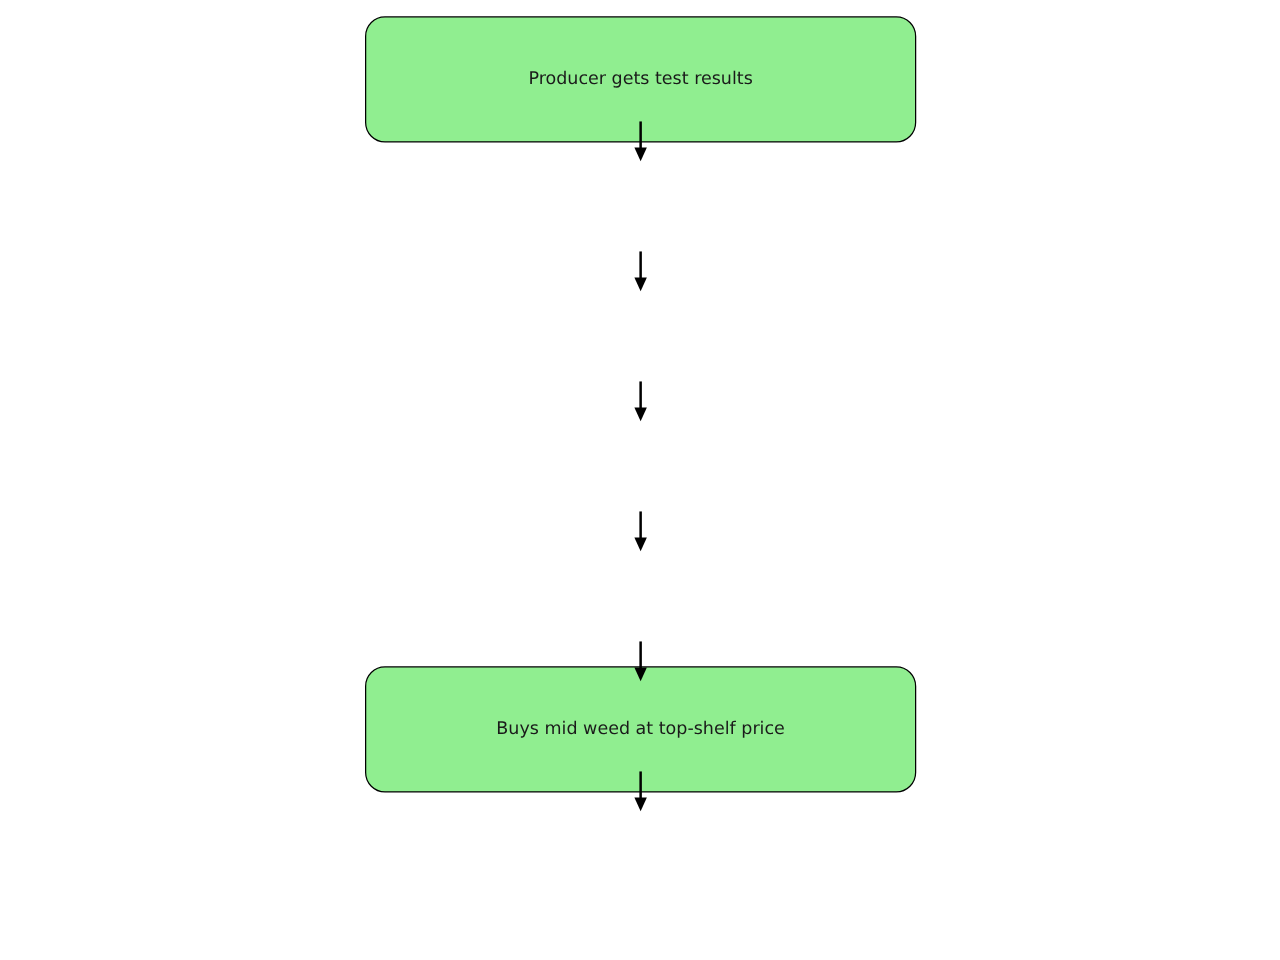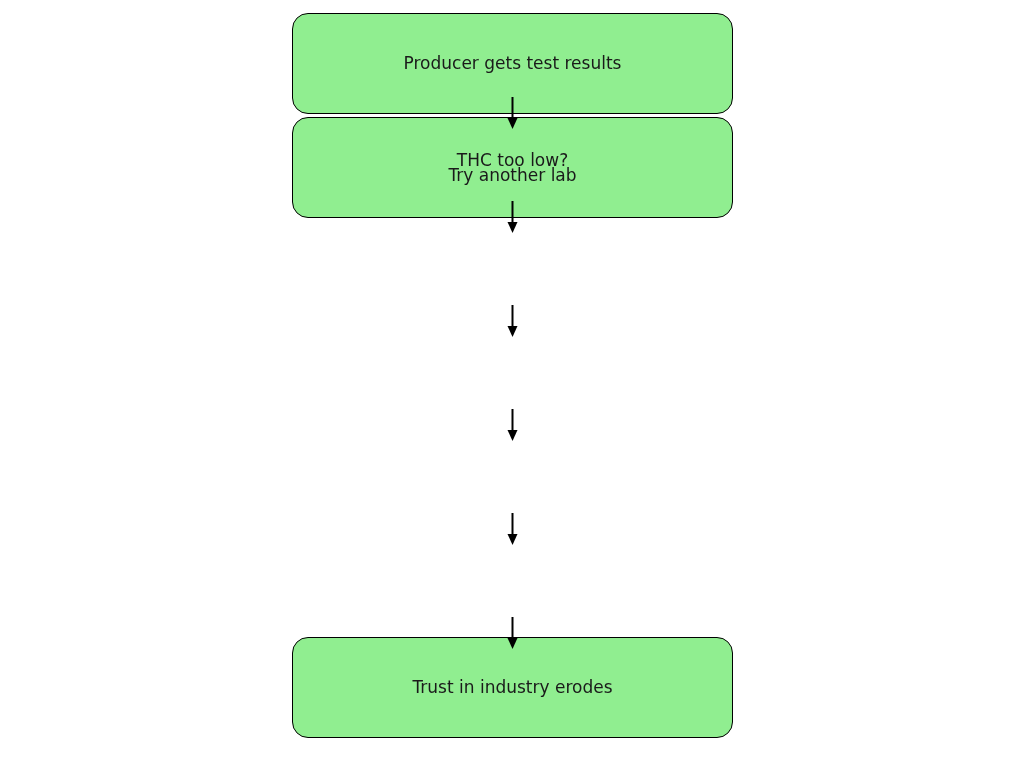--- a/index.html
+++ b/index.html
@@ -25,47 +25,43 @@
     height: 101px;
     box-sizing: border-box;
     background: #90EE90;
     border: 1.3px solid #000000;
     border-radius: 16px;
     display: flex;
     align-items: center;
     justify-content: center;
   }
   .flow-label {
-    font-size: 17px;
+    font-size: 14px;
     line-height: 15px;
     color: #1a1a1a;
-    text-align: center;
+    text-align: left;
     white-space: pre-line;
   }
   .flow-arrow {
     position: absolute;
     left: 504px;
     width: 17px;
     height: 33px;
   }
 </style>
 </head>
 <body>
 
 <div class="canvas">
 
   <div class="flow-box" style="top:13px">
     <span class="flow-label">Producer gets test results</span>
   </div>
-  <div class="flow-box" style="top:117px">
-    <span class="flow-label">THC too low?
-Try another lab</span>
-  </div>
-  <div class="flow-box" style="top:637px">
-    <span class="flow-label">Trust in industry erodes</span>
+  <div class="flow-box" style="top:533px">
+    <span class="flow-label">Buys mid weed at top-shelf price</span>
   </div>
 
   <svg class="flow-arrow" style="top:97px" viewBox="0 0 17 33">
     <line x1="8.5" y1="0" x2="8.5" y2="23" stroke="#000000" stroke-width="2"></line>
     <polygon points="3.5,21 13.5,21 8.5,32" fill="#000000"></polygon>
   </svg>
   <svg class="flow-arrow" style="top:201px" viewBox="0 0 17 33">
     <line x1="8.5" y1="0" x2="8.5" y2="23" stroke="#000000" stroke-width="2"></line>
     <polygon points="3.5,21 13.5,21 8.5,32" fill="#000000"></polygon>
   </svg>

